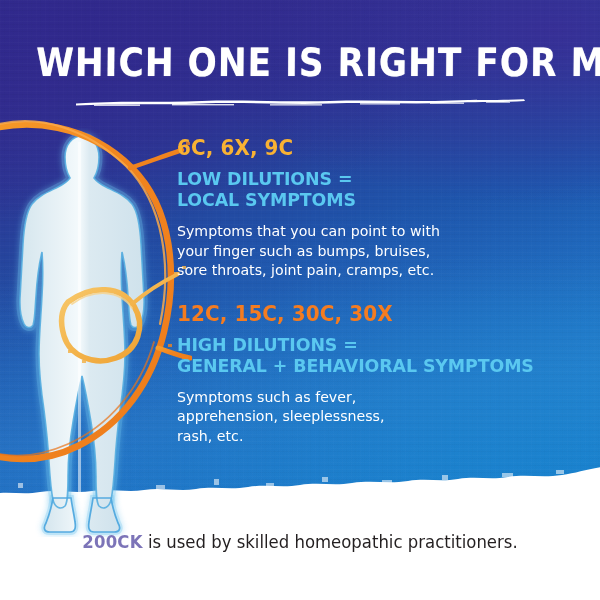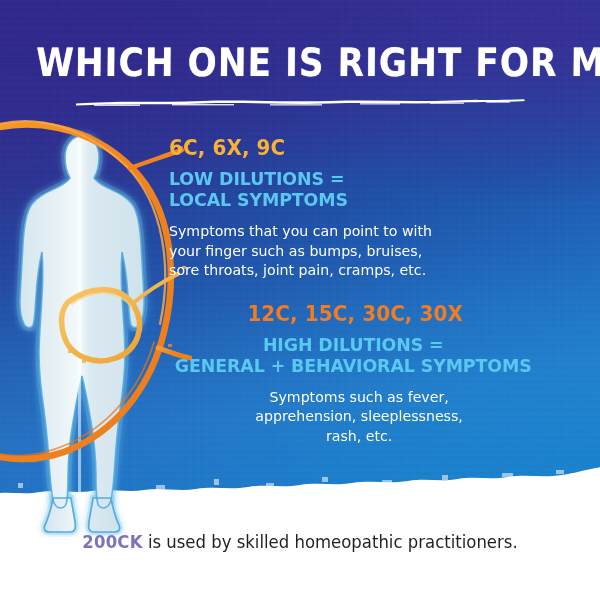--- a/index.html
+++ b/index.html
@@ -148,26 +148,26 @@
     position: absolute;
     left: -18px;
     top: 106px;
     width: 210px;
     height: 410px;
   }
 
   
   .content {
     position: absolute;
-    left: 169px;
+    left: 177px;
     top: 136px;
     width: 392px;
   }
   .block { position: relative; }
-  .block + .block { margin-top: 22px; text-align: center; }
+  .block + .block { margin-top: 22px; }
 
   .dose {
     font-family: "DejaVu Sans", sans-serif;
     font-weight: 700;
     font-size: 21px;
     line-height: 25px;
     letter-spacing: 0.1px;
     transform: scaleX(0.95);
     transform-origin: 0 50%;
     white-space: nowrap;

